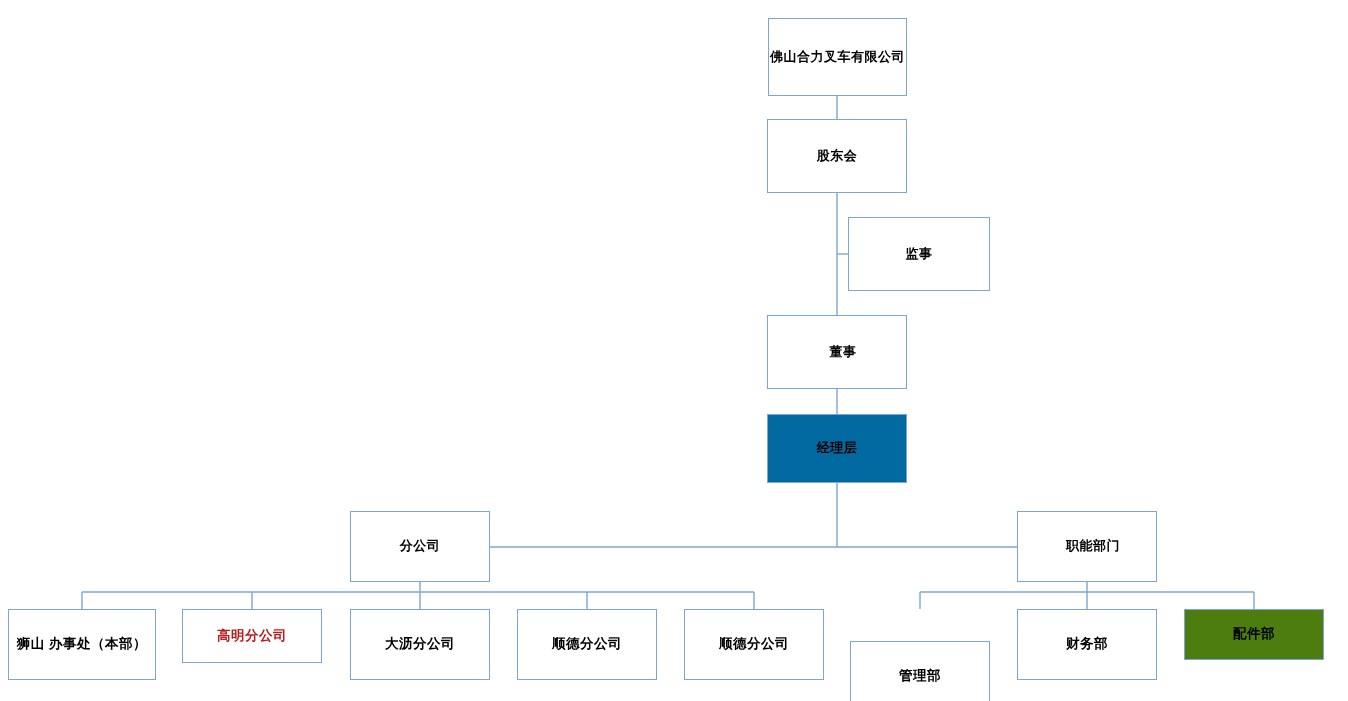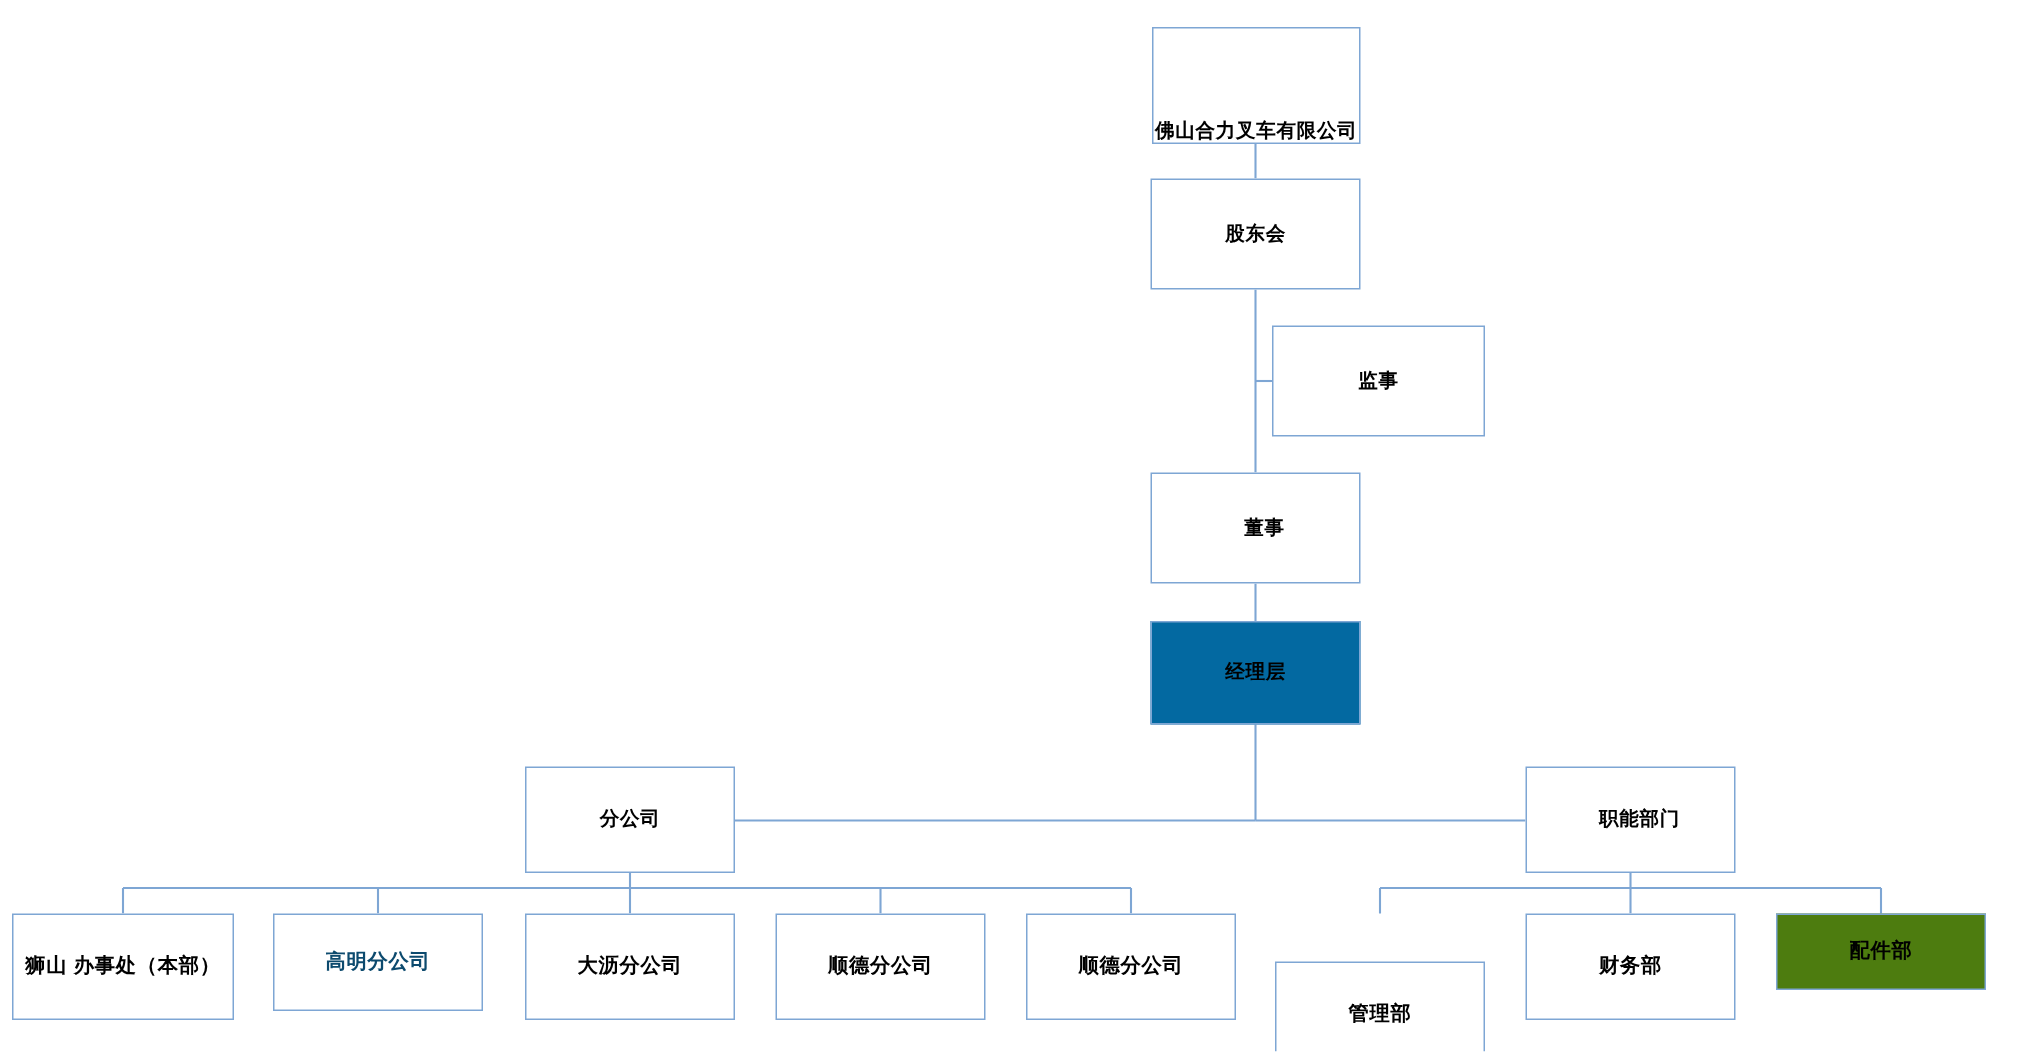--- a/index.html
+++ b/index.html
@@ -67,21 +67,21 @@
       <polyline points="420,592 420,609" fill="none" stroke="#7ea6d4" stroke-width="1.4"></polyline>
       <polyline points="587,592 587,609" fill="none" stroke="#7ea6d4" stroke-width="1.4"></polyline>
       <polyline points="754,592 754,609" fill="none" stroke="#7ea6d4" stroke-width="1.4"></polyline>
       <polyline points="1087,582 1087,592" fill="none" stroke="#7ea6d4" stroke-width="1.4"></polyline>
       <polyline points="920,592 1254,592" fill="none" stroke="#7ea6d4" stroke-width="1.4"></polyline>
       <polyline points="920,592 920,609" fill="none" stroke="#7ea6d4" stroke-width="1.4"></polyline>
       <polyline points="1087,592 1087,609" fill="none" stroke="#7ea6d4" stroke-width="1.4"></polyline>
       <polyline points="1254,592 1254,609" fill="none" stroke="#7ea6d4" stroke-width="1.4"></polyline>
     </svg>
   <div id="nodes">
-      <div class="node size-root" style="left: 768px; top: 18px; width: 139px; height: 78px; border-color: rgb(126, 166, 212); background: rgb(255, 255, 255); color: rgb(0, 0, 0); align-items: flex-end;">
+      <div class="node size-root" style="left: 768px; top: 18px; width: 139px; height: 78px; border-color: rgb(126, 166, 212); background: rgb(255, 255, 255); color: rgb(0, 0, 0);">
         <span class="label">佛山合力叉车有限公司</span>
       </div>
       <div class="node size-mid" style="left: 767px; top: 119px; width: 140px; height: 74px; border-color: rgb(126, 166, 212); background: rgb(255, 255, 255); color: rgb(0, 0, 0);">
         <span class="label">股东会</span>
       </div>
       <div class="node size-mid" style="left: 848px; top: 217px; width: 142px; height: 74px; border-color: rgb(126, 166, 212); background: rgb(255, 255, 255); color: rgb(0, 0, 0);">
         <span class="label">监事</span>
       </div>
       <div class="node size-mid" style="left: 767px; top: 315px; width: 140px; height: 74px; border-color: rgb(126, 166, 212); background: rgb(255, 255, 255); color: rgb(0, 0, 0); padding-left: 12px;">
         <span class="label">董事</span>
@@ -91,21 +91,21 @@
       </div>
       <div class="node size-mid" style="left: 350px; top: 511px; width: 140px; height: 71px; border-color: rgb(126, 166, 212); background: rgb(255, 255, 255); color: rgb(0, 0, 0);">
         <span class="label">分公司</span>
       </div>
       <div class="node size-mid" style="left: 1017px; top: 511px; width: 140px; height: 71px; border-color: rgb(126, 166, 212); background: rgb(255, 255, 255); color: rgb(0, 0, 0); padding-left: 12px;">
         <span class="label">职能部门</span>
       </div>
       <div class="node size-leaf" style="left: 8px; top: 609px; width: 148px; height: 71px; border-color: rgb(126, 166, 212); background: rgb(255, 255, 255); color: rgb(0, 0, 0);">
         <span class="label">狮山 办事处（本部）</span>
       </div>
-      <div class="node size-leaf" style="left: 182px; top: 609px; width: 140px; height: 65px; border-color: rgb(126, 166, 212); background: rgb(255, 255, 255); color: #0c4a6e;">
+      <div class="node size-leaf" style="left: 182px; top: 609px; width: 140px; height: 54px; border-color: rgb(126, 166, 212); background: rgb(255, 255, 255); color: #b91c1c;">
         <span class="label">高明分公司</span>
       </div>
       <div class="node size-leaf" style="left: 350px; top: 609px; width: 140px; height: 71px; border-color: rgb(126, 166, 212); background: rgb(255, 255, 255); color: rgb(0, 0, 0);">
         <span class="label">大沥分公司</span>
       </div>
       <div class="node size-leaf" style="left: 517px; top: 609px; width: 140px; height: 71px; border-color: rgb(126, 166, 212); background: rgb(255, 255, 255); color: rgb(0, 0, 0);">
         <span class="label">顺德分公司</span>
       </div>
       <div class="node size-leaf" style="left: 684px; top: 609px; width: 140px; height: 71px; border-color: rgb(126, 166, 212); background: rgb(255, 255, 255); color: rgb(0, 0, 0);">
         <span class="label">顺德分公司</span>

